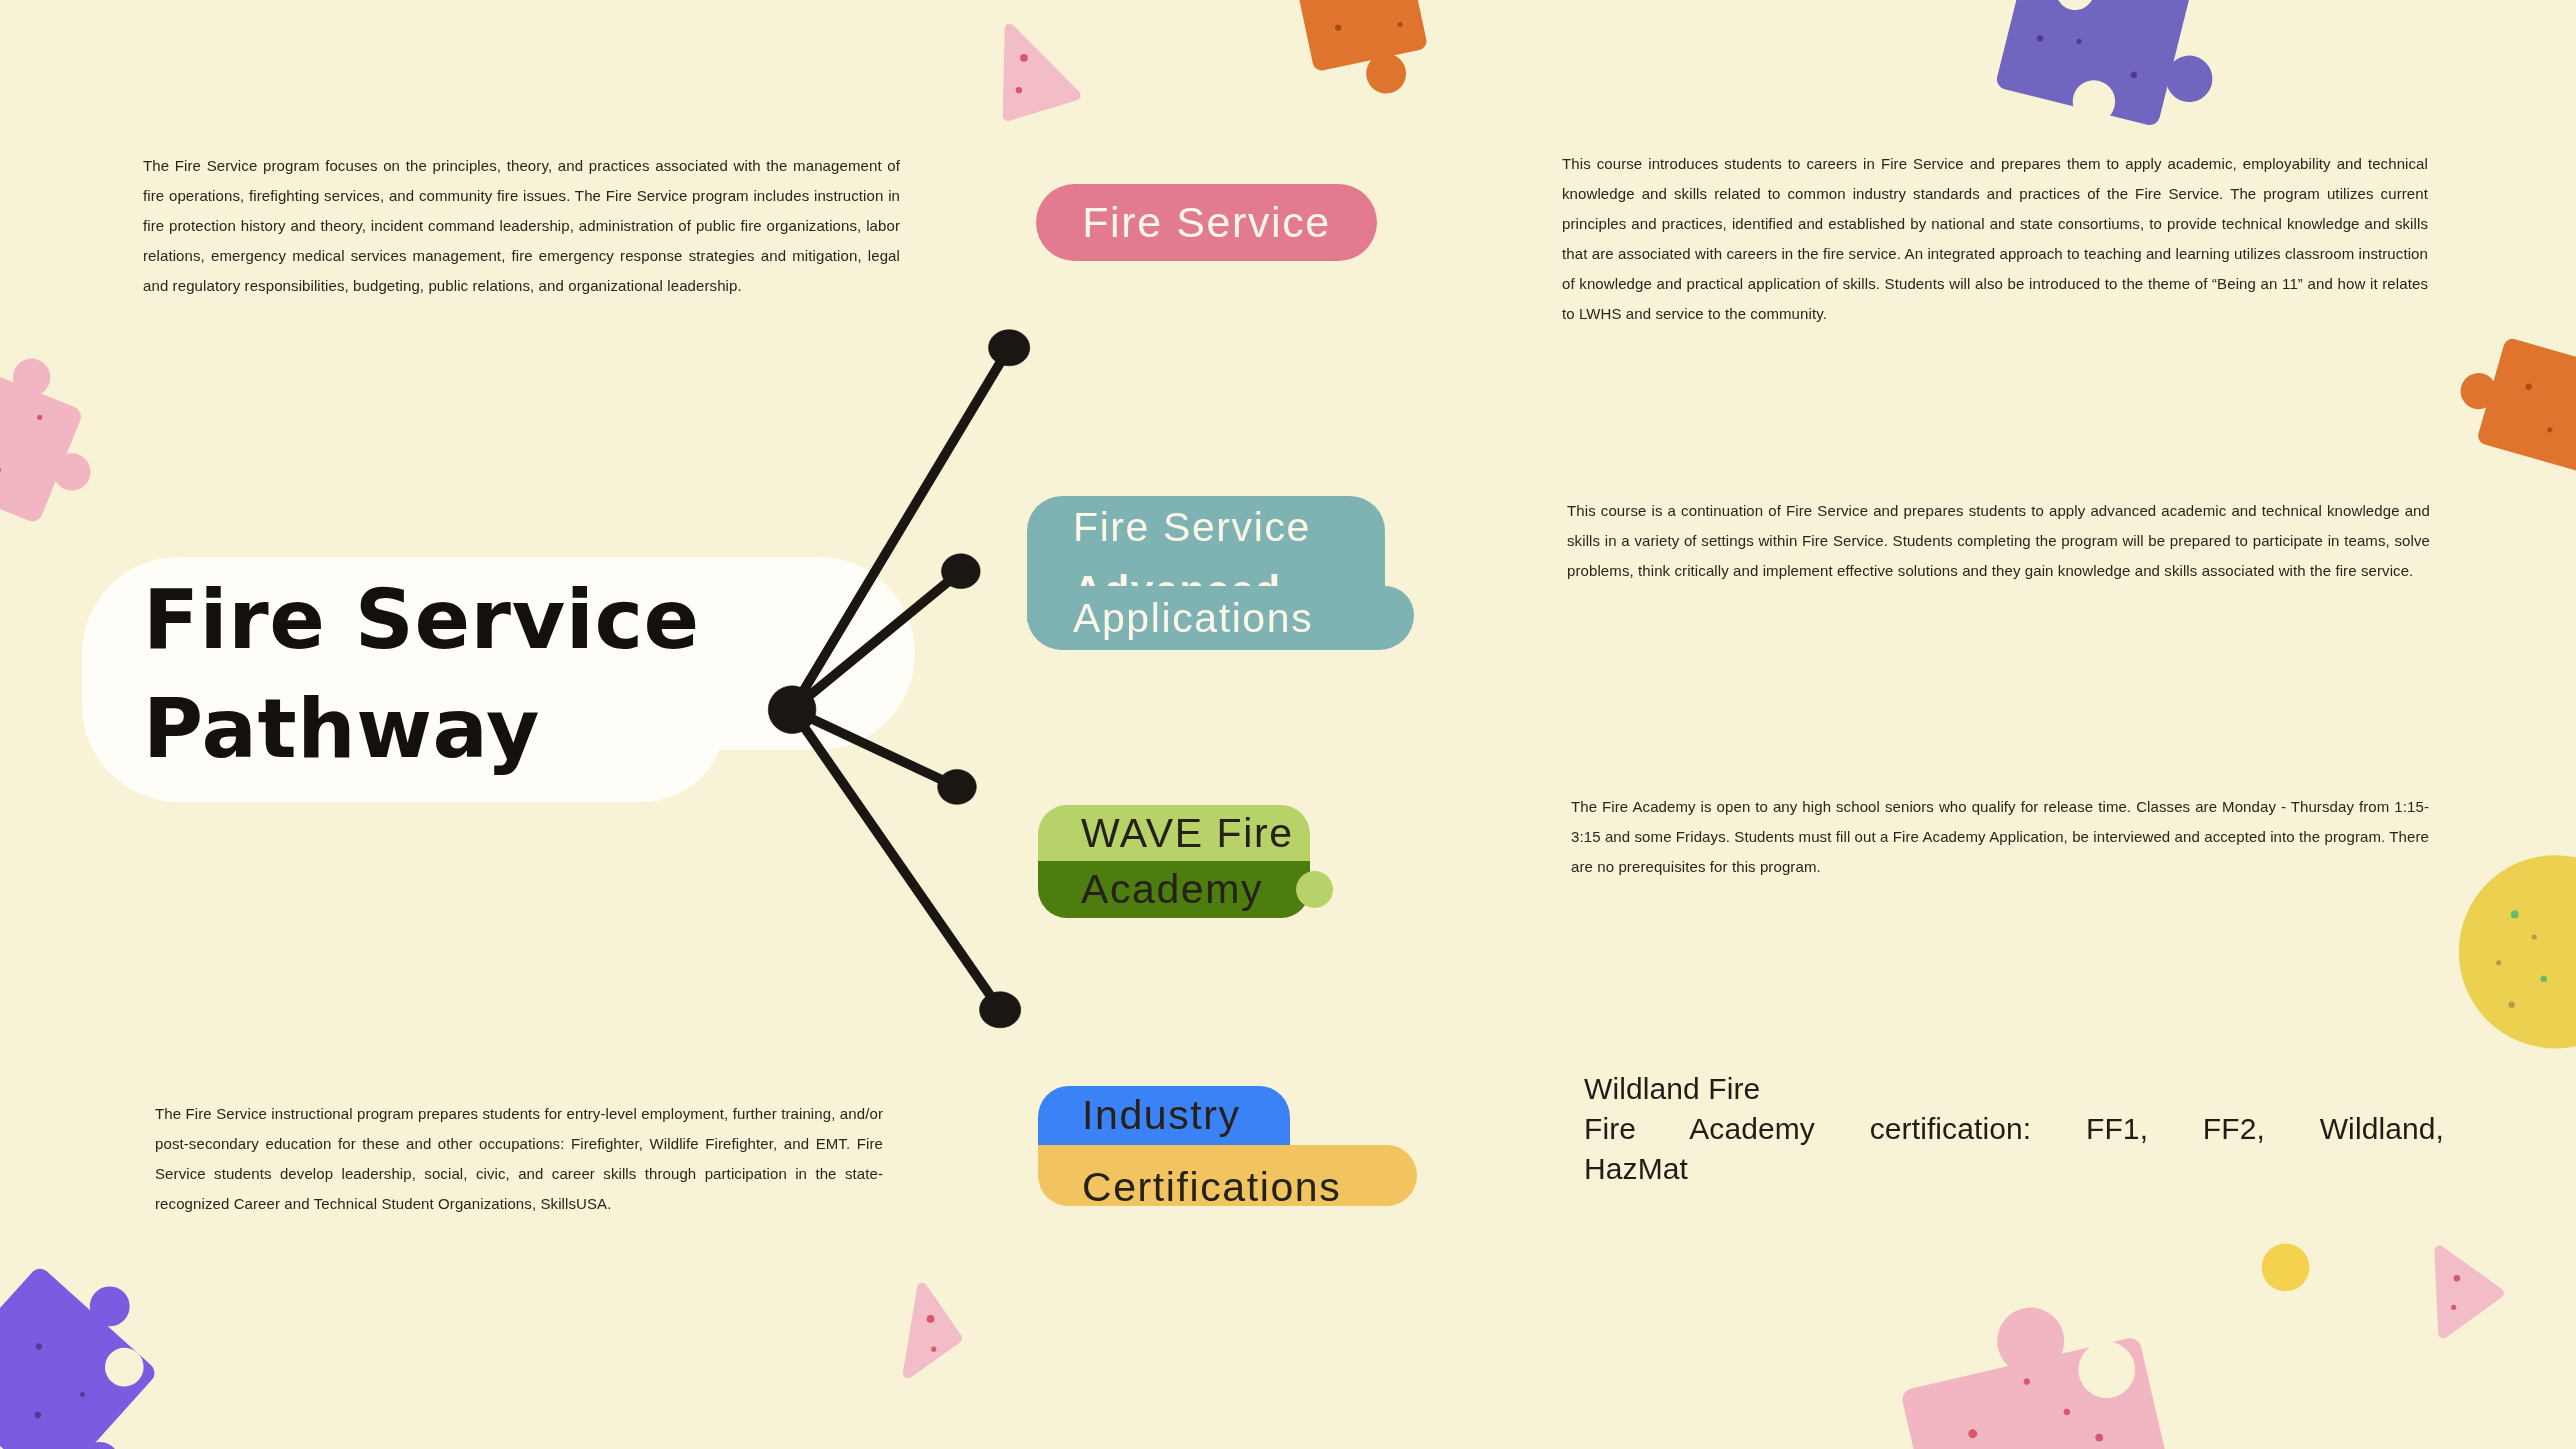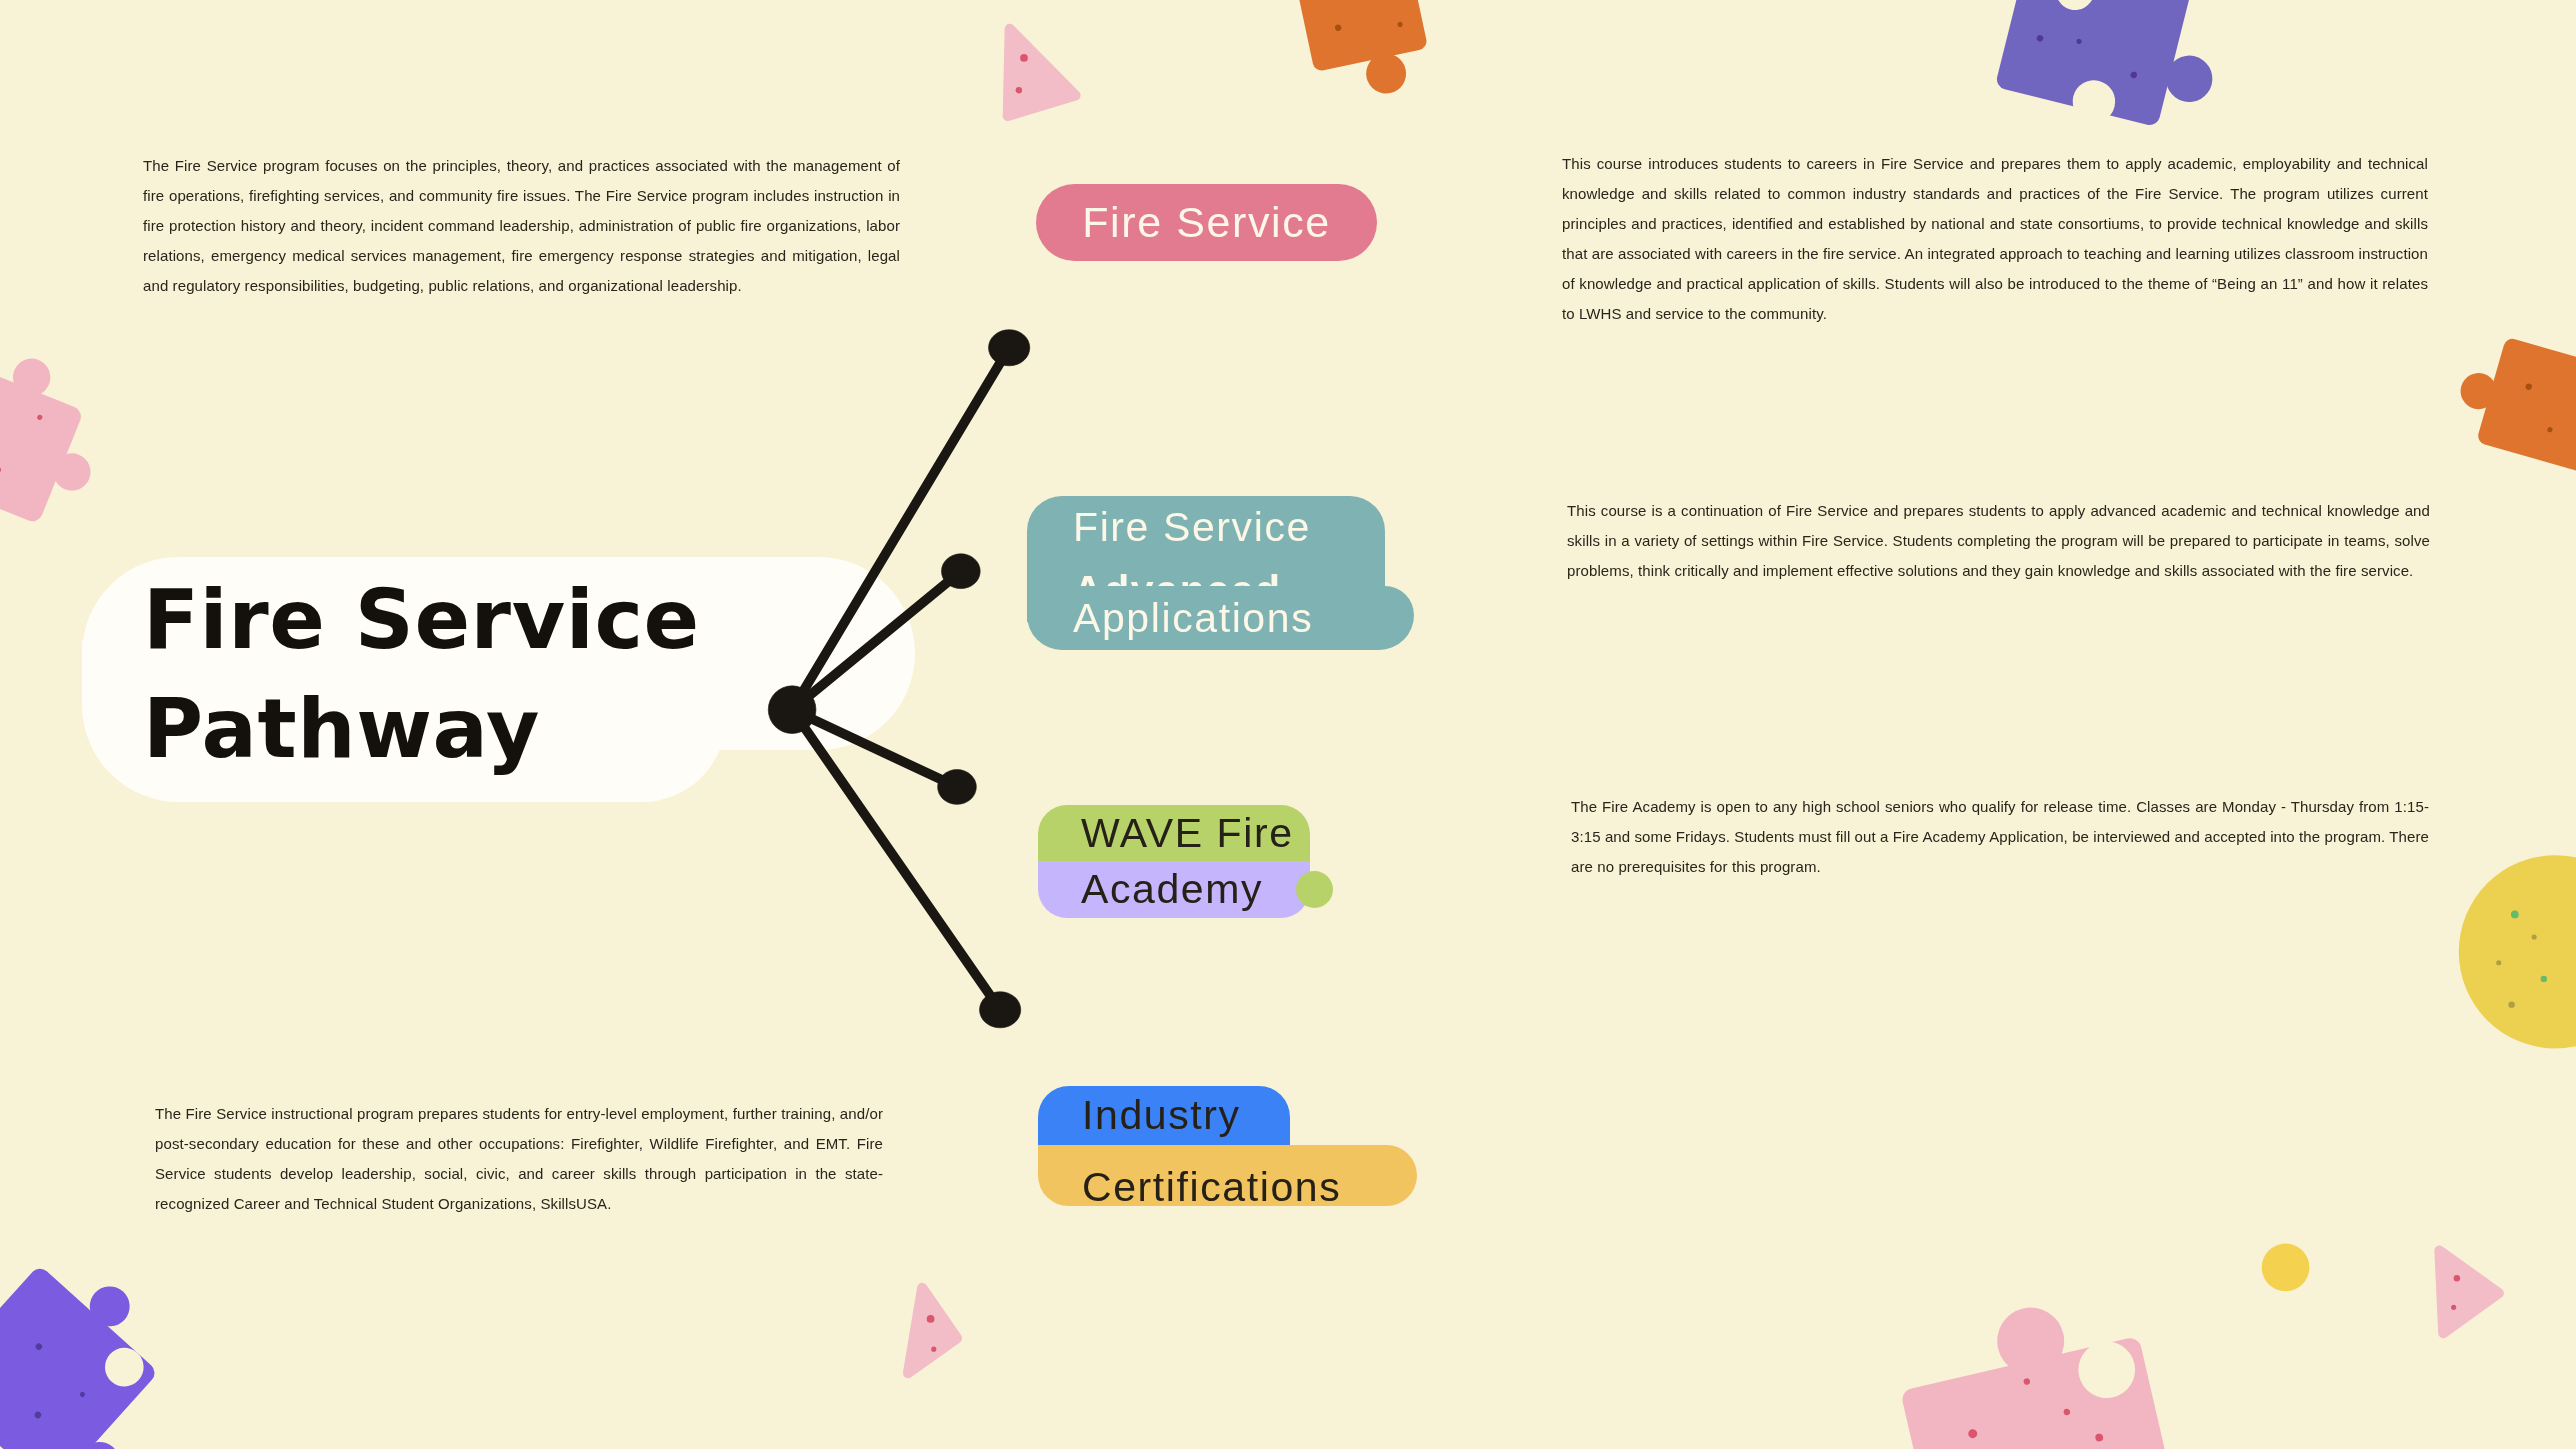--- a/index.html
+++ b/index.html
@@ -157,37 +157,42 @@
   <div class="badge-line" style="left: 1027px; top: 559px; width: 358px; height: 63px; background-color: rgb(127, 178, 178); font-weight: bold;">
     <span style="margin-left: 46px; color: rgb(252, 247, 230);">Advanced</span>
   </div>
   <div class="badge-line" style="left: 1027px; top: 586px; width: 387px; height: 64px; border-radius: 0px 29px 35px 35px; background-color: rgb(127, 178, 178);">
     <span style="margin-left: 46px; color: rgb(252, 247, 230);">Applications</span>
   </div>
 
   <div class="badge-line" style="left: 1038px; top: 805px; width: 272px; height: 56px; border-radius: 29px 29px 0px 0px; background-color: rgb(183, 210, 105);">
     <span style="margin-left: 43px; color: rgb(38, 33, 24);">WAVE Fire</span>
   </div>
-  <div class="badge-line" style="left: 1038px; top: 861px; width: 272px; height: 57px; border-radius: 0px 0px 29px 29px; background-color: #c4b5fd;">
+  <div class="badge-line" style="left: 1038px; top: 861px; width: 272px; height: 57px; border-radius: 0px 0px 29px 29px; background-color: #4d7c0f;">
     <span style="margin-left: 43px; color: rgb(38, 33, 24);">Academy</span>
   </div>
   <div class="bump" style="left: 1296px; top: 871px; width: 37px; height: 37px; background-color: rgb(183, 210, 105);"></div>
 
   <div class="badge-line" style="left: 1038px; top: 1086px; width: 252px; height: 59px; border-radius: 31px 31px 0px 0px; background-color: #3b82f6;">
     <span style="margin-left: 44px; color: rgb(38, 33, 24);">Industry</span>
   </div>
   <div class="badge-line" style="left: 1038px; top: 1145px; width: 379px; height: 61px; border-radius: 0px 31px 31px; background-color: rgb(242, 196, 95);">
     <span style="margin-left: 44px; color: rgb(38, 33, 24); margin-top: 24px;">Certifications</span>
   </div>
 
   <div class="para" style="left:143px; top:151px; width:757px;">The Fire Service program focuses on the principles, theory, and practices associated with the management of fire operations, firefighting services, and community fire issues. The Fire Service program includes instruction in fire protection history and theory, incident command leadership, administration of public fire organizations, labor relations, emergency medical services management, fire emergency response strategies and mitigation, legal and regulatory responsibilities, budgeting, public relations, and organizational leadership.</div>
 
   <div class="para" style="left:1562px; top:149px; width:866px;">This course introduces students to careers in Fire Service and prepares them to apply academic, employability and technical knowledge and skills related to common industry standards and practices of the Fire Service. The program utilizes current principles and practices, identified and established by national and state consortiums, to provide technical knowledge and skills that are associated with careers in the fire service. An integrated approach to teaching and learning utilizes classroom instruction of knowledge and practical application of skills. Students will also be introduced to the theme of “Being an 11” and how it relates to LWHS and service to the community.</div>
 
   <div class="para" style="left:1567px; top:496px; width:863px;">This course is a continuation of Fire Service and prepares students to apply advanced academic and technical knowledge and skills in a variety of settings within Fire Service. Students completing the program will be prepared to participate in teams, solve problems, think critically and implement effective solutions and they gain knowledge and skills associated with the fire service.</div>
 
   <div class="para" style="left:1571px; top:792px; width:858px;">The Fire Academy is open to any high school seniors who qualify for release time. Classes are Monday - Thursday from 1:15-3:15 and some Fridays. Students must fill out a Fire Academy Application, be interviewed and accepted into the program. There are no prerequisites for this program.</div>
 
+  <div class="para big-para" style="left:1584px; top:1069px; width:860px; text-align:left;">
+    <div>Wildland Fire</div>
+    <div class="stretch">Fire Academy certification: FF1, FF2, Wildland,</div>
+    <div>HazMat</div>
+  </div>
 
   <div class="para" style="left:155px; top:1099px; width:728px;">The Fire Service instructional program prepares students for entry-level employment, further training, and/or post-secondary education for these and other occupations: Firefighter, Wildlife Firefighter, and EMT. Fire Service students develop leadership, social, civic, and career skills through participation in the state-recognized Career and Technical Student Organizations, SkillsUSA.</div>
 
 </div>
 
 
 </body></html>

